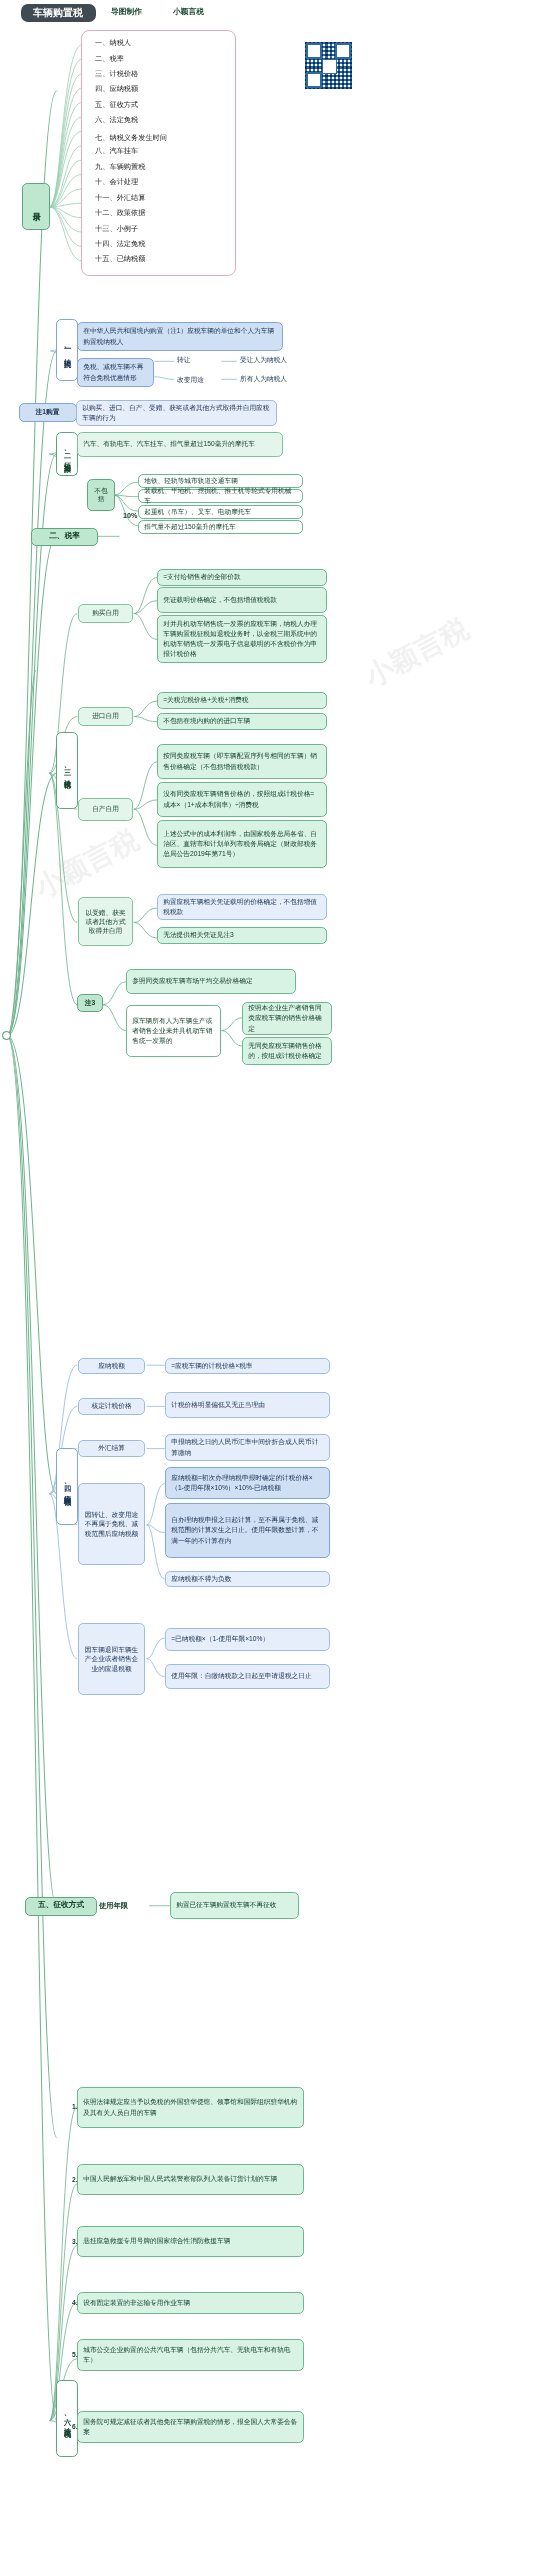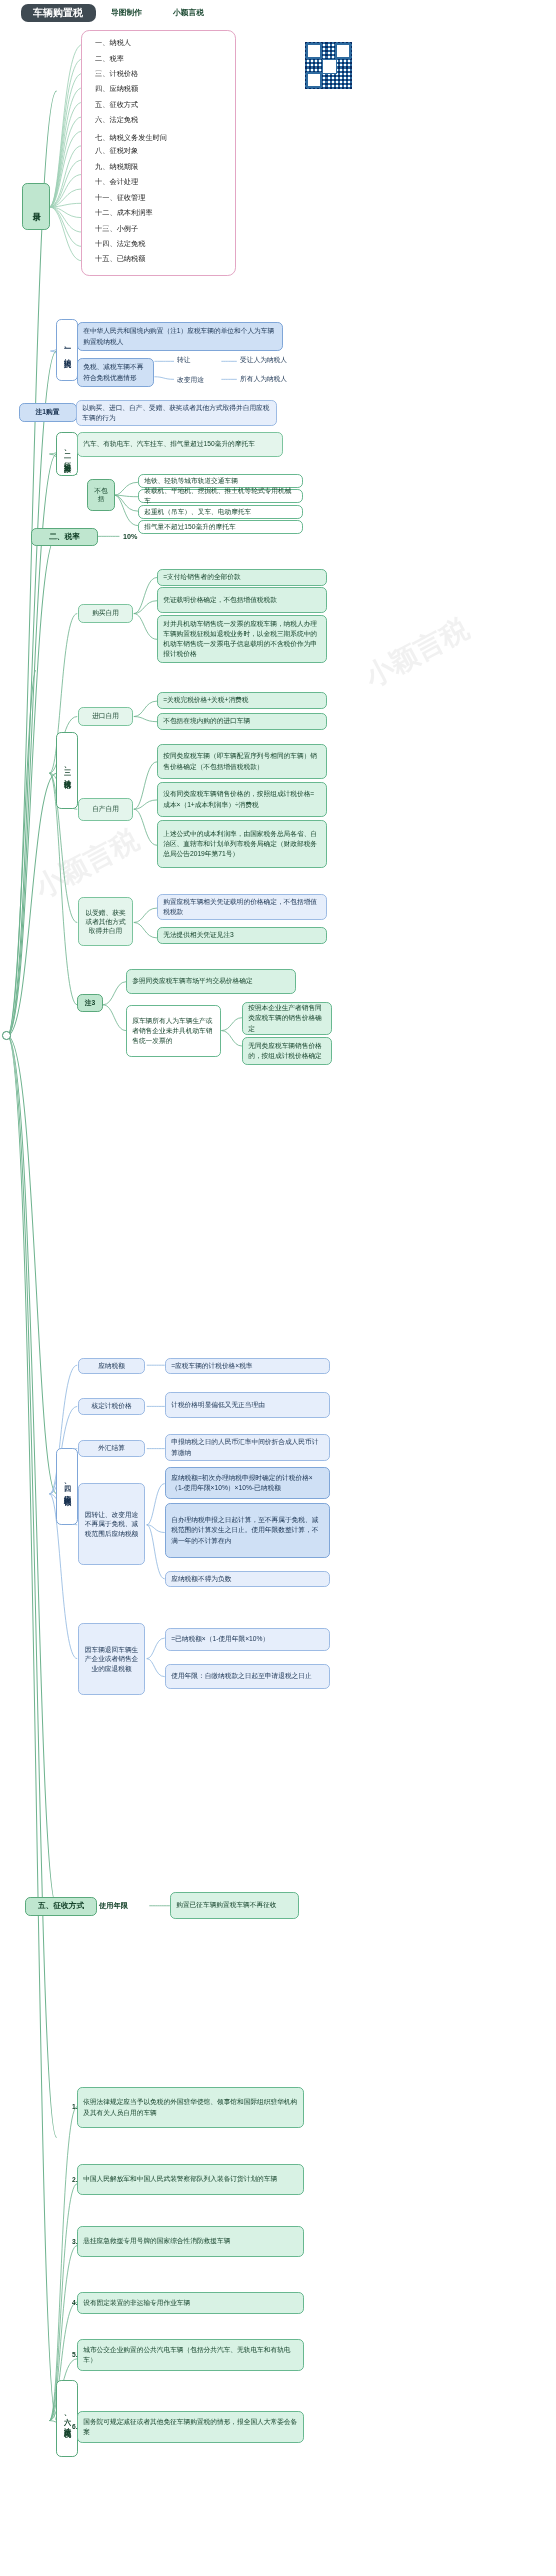--- a/index.html
+++ b/index.html
@@ -20,21 +20,21 @@
   .t-green-line{background:#ffffff;border:0.7px solid #58a87c;color:#16432c;}
   .t-green-soft{background:#e4f5ec;border:0.5px solid #7cc49e;color:#16432c;}
   .t-blue-fill{background:#cfe0f5;border:0.5px solid #7fa6d8;color:#17304f;}
   .t-blue-line{background:#ffffff;border:0.7px solid #7fa6d8;color:#17304f;}
   .t-blue-soft{background:#e6eefb;border:0.5px solid #9dbbe4;color:#17304f;}
   .t-pink-line{background:#ffffff;border:0.7px solid #e3a6c4;color:#6a2a4c;}
   .t-mint{background:#d8f2e4;border:0.5px solid #68b890;color:#14422a;}
   .t-mintline{background:#ffffff;border:0.7px solid #68b890;color:#14422a;}
 
   .left{justify-content:flex-start;text-align:left;} .f13{font-size:6.7px;}
-  .f14{font-size:7.2px;} .f15{font-size:7.7px;} .f16{font-size:8.2px;}
+  .f14{font-size:7.2px;} .f15{font-size:7.7px;font-family:Liberation Mono, monospace;} .f16{font-size:8.2px;}
   .f17{font-size:10px;border-radius:7px;}
   .b{font-weight:bold;}
 
   svg.wires{position:absolute;left:0;top:0;width:556px;height:2716px;pointer-events:none;}
 
   
   .qr{position:absolute;width:47px;height:47px;background:
      repeating-linear-gradient(90deg,#2d6a9f 0 2.1px,#ffffff 2.1px 4.1px),
      repeating-linear-gradient(0deg,#2d6a9f 0 2.1px,#ffffff 2.1px 4.1px);
      background-blend-mode:multiply;border:1.5px solid #ffffff;}
@@ -188,25 +188,25 @@
 
   <div class="node t-pink-line" style="left:81px;top:30px;width:155px;height:246px;border-radius:8.2px;"></div>
 
   <div class="plain f14" style="left:92px;top:36px;width:134px;height:13.4px;">一、纳税人</div>
   <div class="plain f14" style="left:92px;top:52px;width:134px;height:13.4px;">二、税率</div>
   <div class="plain f14" style="left:92px;top:67px;width:134px;height:13.4px;">三、计税价格</div>
   <div class="plain f14" style="left:92px;top:82px;width:134px;height:13.4px;">四、应纳税额</div>
   <div class="plain f14" style="left:92px;top:98px;width:134px;height:13.4px;">五、征收方式</div>
   <div class="plain f14" style="left:92px;top:113px;width:134px;height:13.4px;">六、法定免税</div>
   <div class="plain f14" style="left:92px;top:131px;width:134px;height:13.4px;">七、纳税义务发生时间</div>
-  <div class="plain f14" style="left:92px;top:144px;width:134px;height:13.4px;">八、征税对象</div>
-  <div class="plain f14" style="left:92px;top:160px;width:134px;height:13.4px;">九、纳税期限</div>
+  <div class="plain f14" style="left:92px;top:144px;width:134px;height:13.4px;">八、汽车挂车</div>
+  <div class="plain f14" style="left:92px;top:160px;width:134px;height:13.4px;">九、车辆购置税</div>
   <div class="plain f14" style="left:92px;top:175px;width:134px;height:13.4px;">十、会计处理</div>
-  <div class="plain f14" style="left:92px;top:191px;width:134px;height:13.4px;">十一、征收管理</div>
-  <div class="plain f14" style="left:92px;top:206px;width:134px;height:13.4px;">十二、成本利润率</div>
+  <div class="plain f14" style="left:92px;top:191px;width:134px;height:13.4px;">十一、外汇结算</div>
+  <div class="plain f14" style="left:92px;top:206px;width:134px;height:13.4px;">十二、政策依据</div>
   <div class="plain f14" style="left:92px;top:222px;width:134px;height:13.4px;">十三、小例子</div>
   <div class="plain f14" style="left:92px;top:237px;width:134px;height:13.4px;">十四、法定免税</div>
   <div class="plain f14" style="left:92px;top:252px;width:134px;height:13.4px;">十五、已纳税额</div>
 
   <div class="node t-blue-line f14 b vtext" style="left:56px;top:319px;width:21.6px;height:62px;">一、纳税人</div>
 
   <div class="node t-blue-fill f13 left" style="left:77px;top:322px;width:206px;height:29px;">在中华人民共和国境内购置（注1）应税车辆的单位和个人为车辆购置税纳税人</div>
 
   <div class="node t-blue-fill f13 left" style="left:77px;top:358px;width:77px;height:29px;">免税、减税车辆不再符合免税优惠情形</div>
 
@@ -223,21 +223,21 @@
   <div class="node t-green-soft f13 left" style="left:77px;top:432px;width:206px;height:25px;">汽车、有轨电车、汽车挂车、排气量超过150毫升的摩托车</div>
 
   <div class="node t-green-fill f13" style="left:87px;top:479px;width:28px;height:32px;line-height:1.15;">不包括</div>
 
   <div class="node t-mintline f13 left" style="left:138px;top:474px;width:165px;height:14.4px;">地铁、轻轨等城市轨道交通车辆</div>
   <div class="node t-mintline f13 left" style="left:138px;top:489px;width:165px;height:14.4px;">装载机、平地机、挖掘机、推土机等轮式专用机械车</div>
   <div class="node t-mintline f13 left" style="left:138px;top:505px;width:165px;height:14.4px;">起重机（吊车）、叉车、电动摩托车</div>
   <div class="node t-mintline f13 left" style="left:138px;top:520px;width:165px;height:14.4px;">排气量不超过150毫升的摩托车</div>
 
   <div class="node t-green-fill f15 b" style="left:31px;top:528px;width:67px;height:17.5px;">二、税率</div>
-  <div class="plain f14 b" style="left:120px;top:529px;width:41px;height:15.5px;color:#14422a;">10%</div>
+  <div class="plain f14 b" style="left:120px;top:508px;width:41px;height:15.5px;color:#14422a;">10%</div>
 
   <div class="node t-green-line f14 b vtext" style="left:56px;top:732px;width:21.6px;height:77px;">三、计税价格</div>
 
   <div class="node t-green-soft f13" style="left:78px;top:604px;width:55px;height:18.5px;">购买自用</div>
   <div class="node t-mint f13 left" style="left:157px;top:569px;width:170px;height:16.5px;">=支付给销售者的全部价款</div>
   <div class="node t-mint f13 left" style="left:157px;top:587px;width:170px;height:26px;">凭证载明价格确定，不包括增值税税款</div>
   <div class="node t-mint f13 left" style="left:157px;top:615px;width:170px;height:48px;">对并具机动车销售统一发票的应税车辆，纳税人办理车辆购置税征税如退税业务时，以金税三期系统中的机动车销售统一发票电子信息载明的不含税价作为申报计税价格</div>
 
   <div class="node t-green-soft f13" style="left:78px;top:707px;width:55px;height:18.5px;">进口自用</div>
   <div class="node t-mint f13 left" style="left:157px;top:692px;width:170px;height:16.5px;">=关税完税价格+关税+消费税</div>

